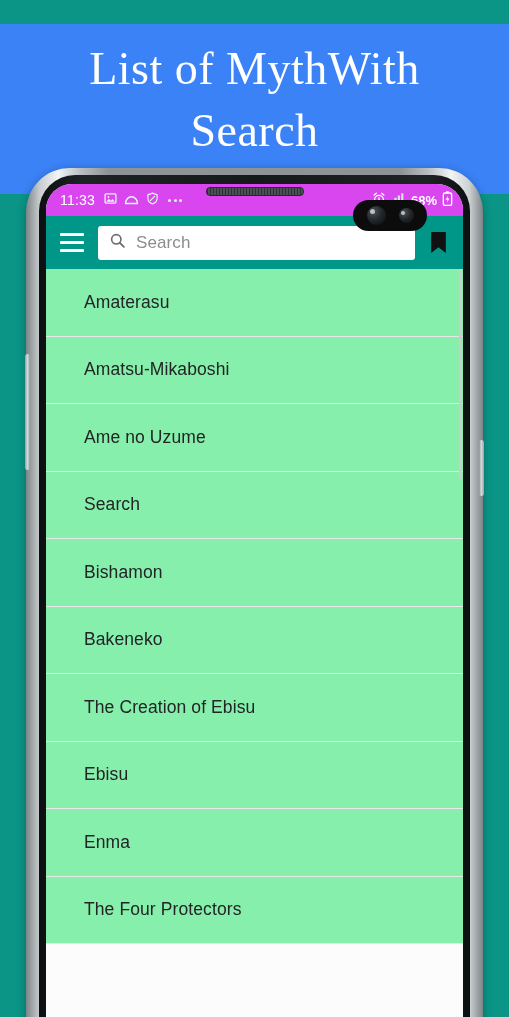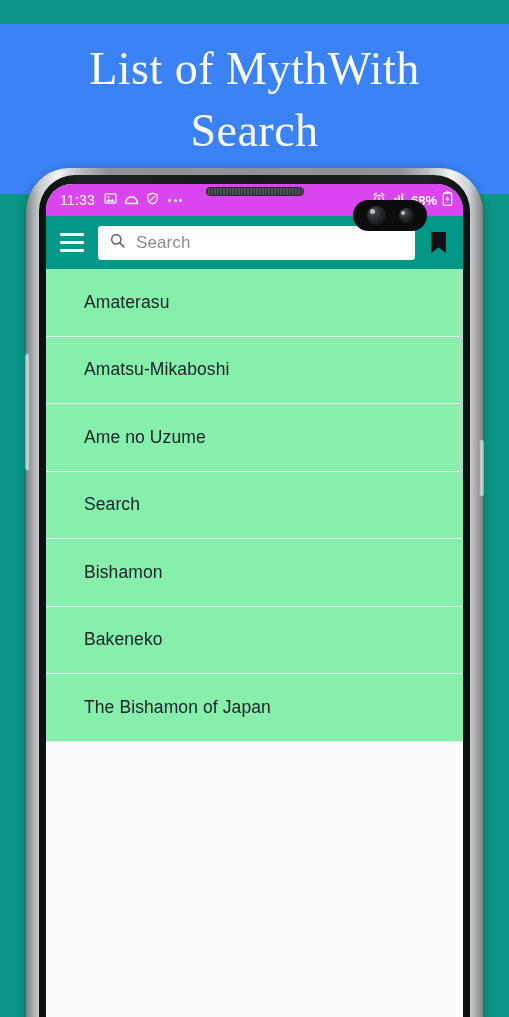--- a/index.html
+++ b/index.html
@@ -387,20 +387,29 @@
       <div class="list-item">
         <span class="list-item-label">Search</span>
       </div>
       <div class="list-item">
         <span class="list-item-label">Bishamon</span>
       </div>
       <div class="list-item">
         <span class="list-item-label">Bakeneko</span>
       </div>
       <div class="list-item">
-        <span class="list-item-label">The Bishamon of Japan</span>
+        <span class="list-item-label">The Creation of Ebisu</span>
+      </div>
+      <div class="list-item">
+        <span class="list-item-label">Ebisu</span>
+      </div>
+      <div class="list-item">
+        <span class="list-item-label">Enma</span>
+      </div>
+      <div class="list-item">
+        <span class="list-item-label">The Four Protectors</span>
       </div>
 
       <div class="list-scrollbar"></div>
     </div>
 
   </div>
 </div>
 
 </body></html>

